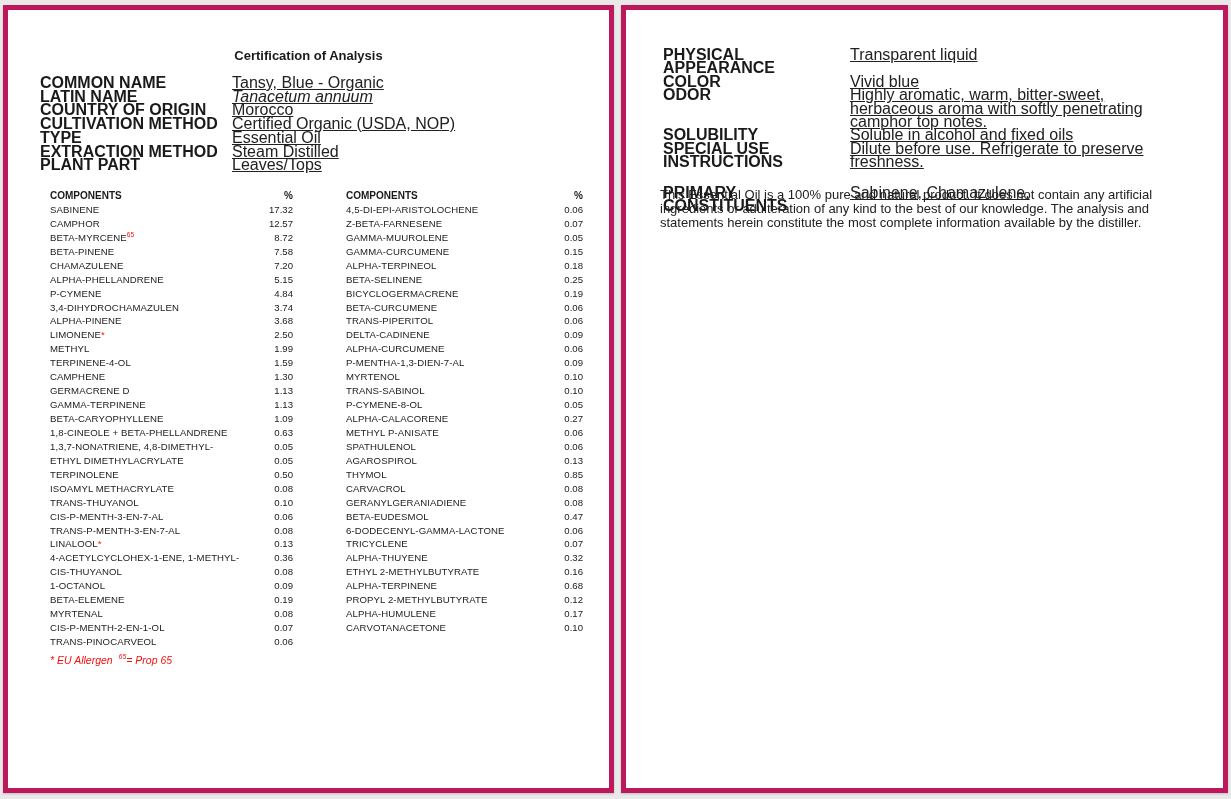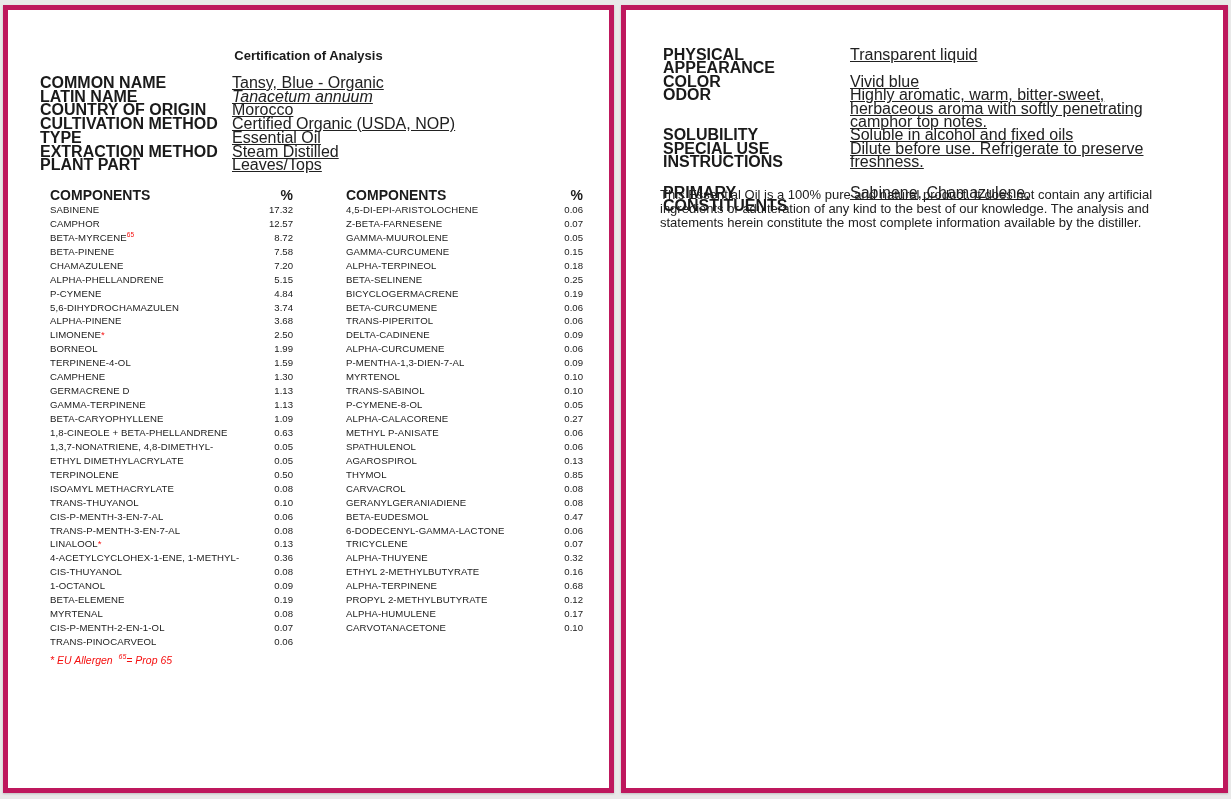--- a/index.html
+++ b/index.html
@@ -43,21 +43,21 @@
   .info-value { white-space:pre-line; color:#212121;text-decoration:underline; }
   .info-row.italic .info-value { font-style:italic; }
   .info-row.gap-before { margin-top:17px; }
 
   
   .comp-col { position:absolute; top:179px; }
   #comp-col-1 { left:42px;  width:243px; }
   #comp-col-2 { left:338px; width:237px; }
   .comp-header {
     display:flex; justify-content:space-between;
-    font-weight:bold; font-size:14px; line-height:13.94px; color:#1a1a1a;
+    font-weight:bold; font-size:10px; line-height:13.94px; color:#1a1a1a;
   }
   .comp-row { display:flex; font-size:9.6px; line-height:13.94px; }
   .comp-name { flex:1 1 auto; white-space:nowrap; letter-spacing:0.1px; }
   .comp-pct { flex:0 0 auto; margin-left:auto; text-align:right; }
   .red { color:#f50f0f; }
   sup.red, .comp-name sup { font-size:6.5px; vertical-align:super; line-height:0; color:#f50f0f; }
 
   .footnote {
     margin-top:1px;
     font-size:10.5px;
@@ -155,36 +155,36 @@
         <span class="comp-name"><span>ALPHA-PHELLANDRENE</span><sup></sup><span class="red"></span></span>
         <span class="comp-pct">5.15</span>
       </div>
 
       <div class="comp-row">
         <span class="comp-name"><span>P-CYMENE</span><sup></sup><span class="red"></span></span>
         <span class="comp-pct">4.84</span>
       </div>
 
       <div class="comp-row">
-        <span class="comp-name"><span>5,6-DIHYDROCHAMAZULEN</span><sup></sup><span class="red"></span></span>
+        <span class="comp-name"><span>3,4-DIHYDROCHAMAZULEN</span><sup></sup><span class="red"></span></span>
         <span class="comp-pct">3.74</span>
       </div>
 
       <div class="comp-row">
         <span class="comp-name"><span>ALPHA-PINENE</span><sup></sup><span class="red"></span></span>
         <span class="comp-pct">3.68</span>
       </div>
 
       <div class="comp-row">
         <span class="comp-name"><span>LIMONENE</span><sup></sup><span class="red">*</span></span>
         <span class="comp-pct">2.50</span>
       </div>
 
       <div class="comp-row">
-        <span class="comp-name"><span>BORNEOL</span><sup></sup><span class="red"></span></span>
+        <span class="comp-name"><span>METHYL</span><sup></sup><span class="red"></span></span>
         <span class="comp-pct">1.99</span>
       </div>
 
       <div class="comp-row">
         <span class="comp-name"><span>TERPINENE-4-OL</span><sup></sup><span class="red"></span></span>
         <span class="comp-pct">1.59</span>
       </div>
 
       <div class="comp-row">
         <span class="comp-name"><span>CAMPHENE</span><sup></sup><span class="red"></span></span>

